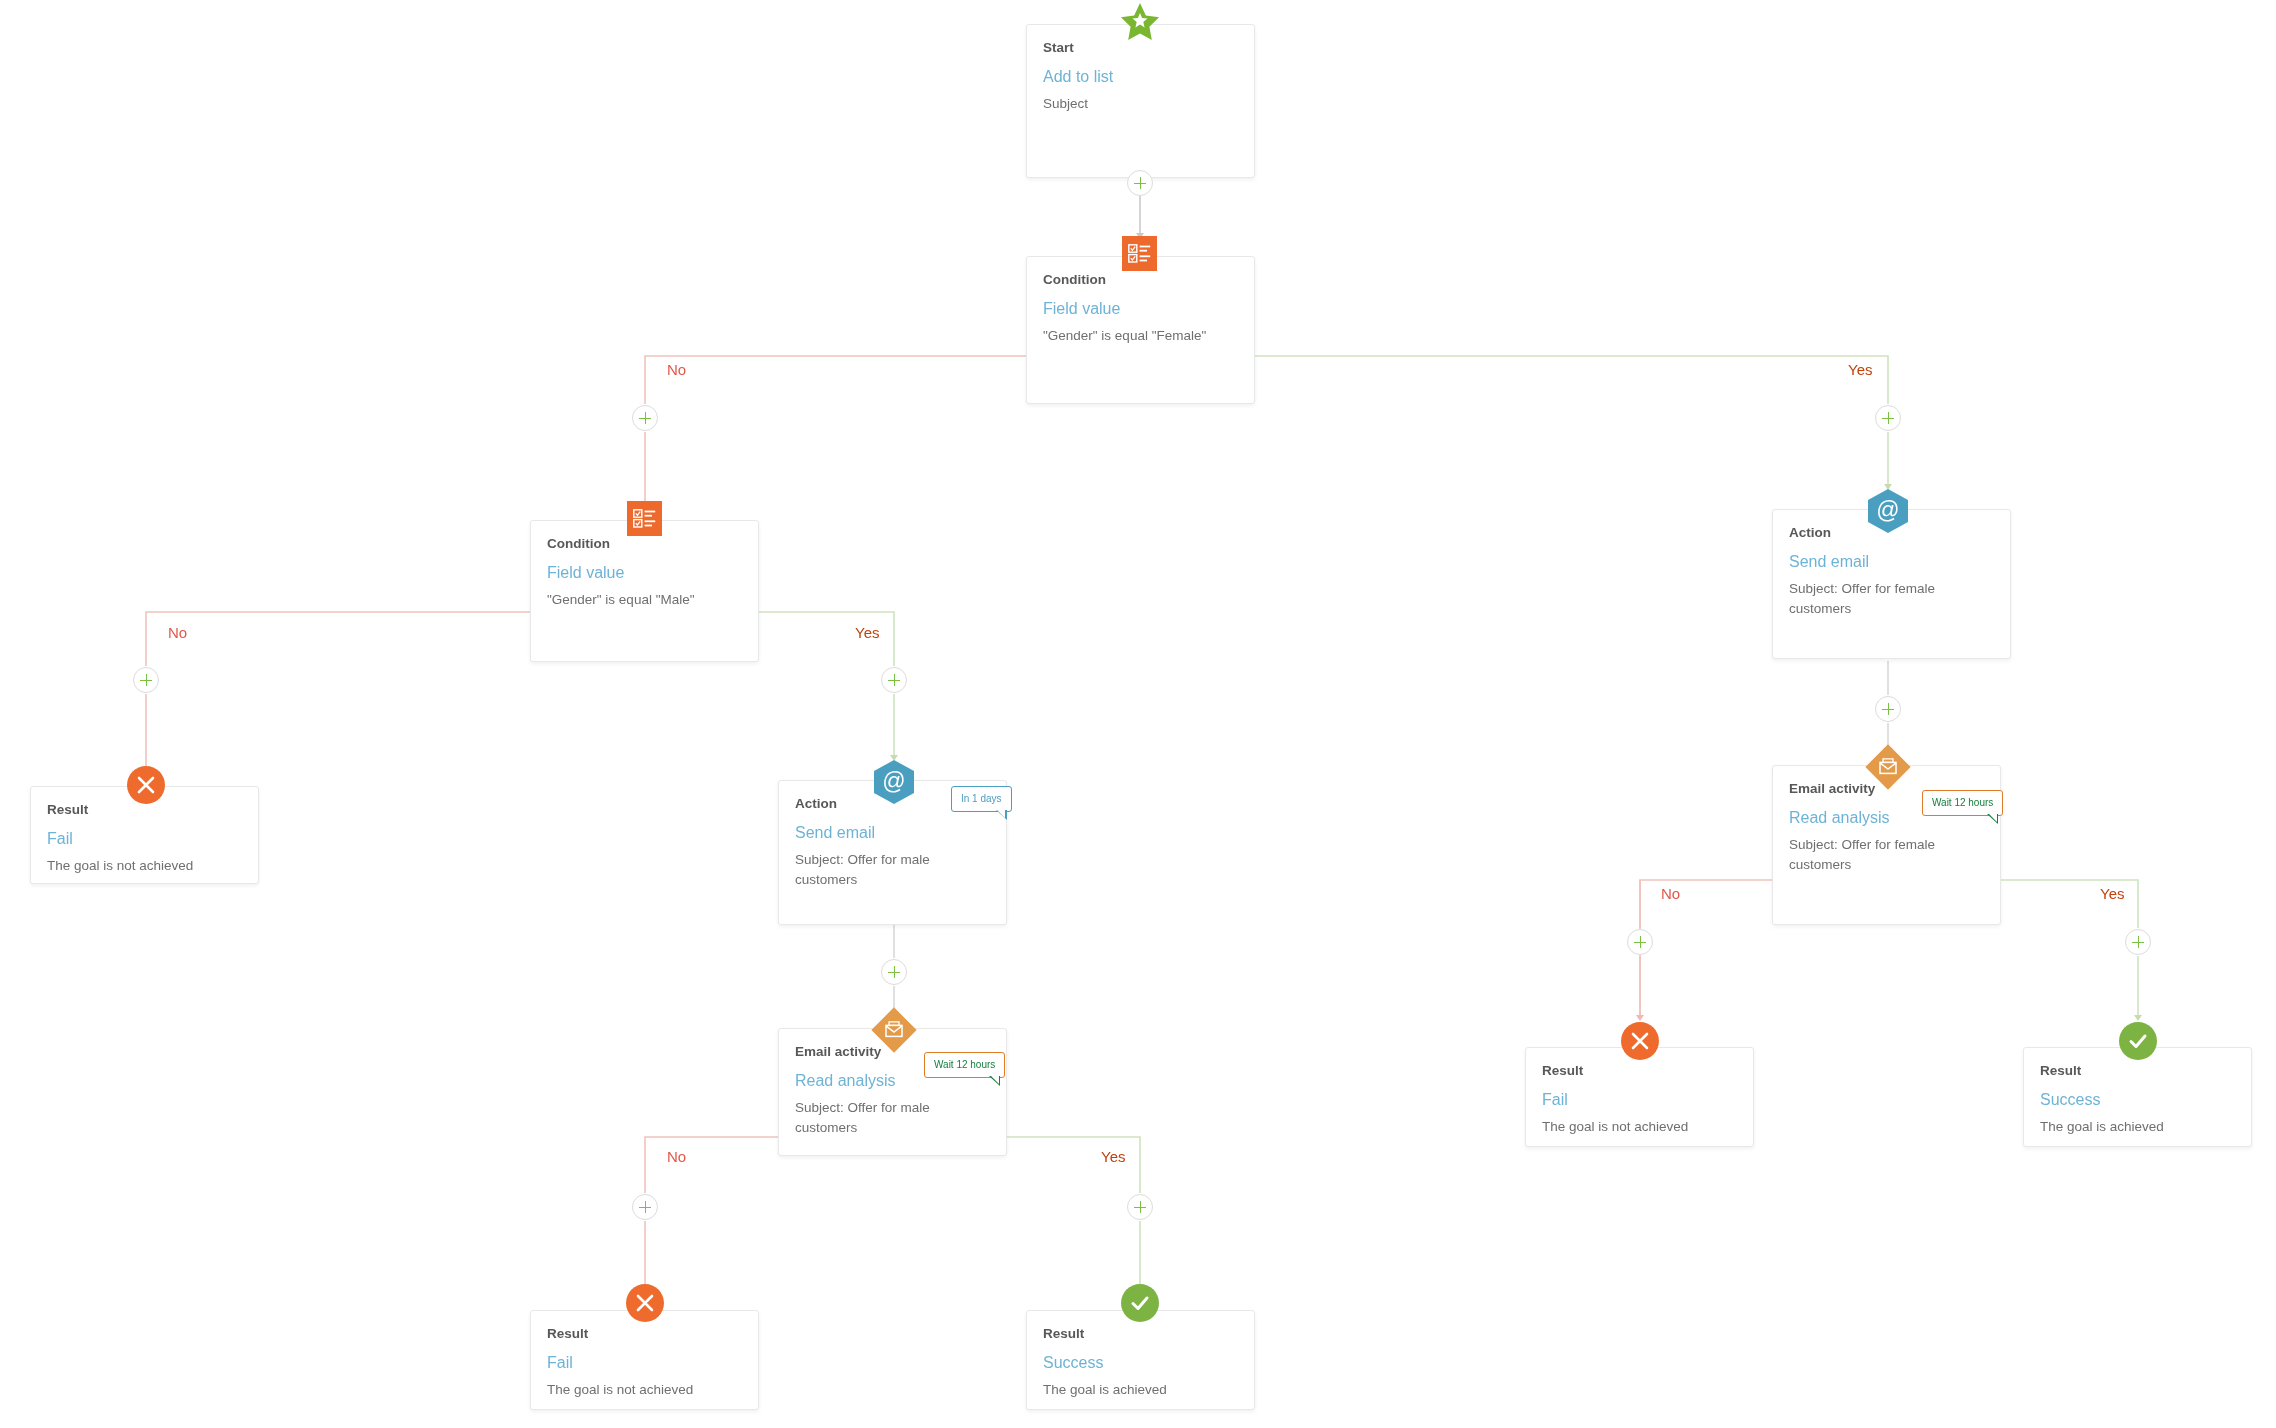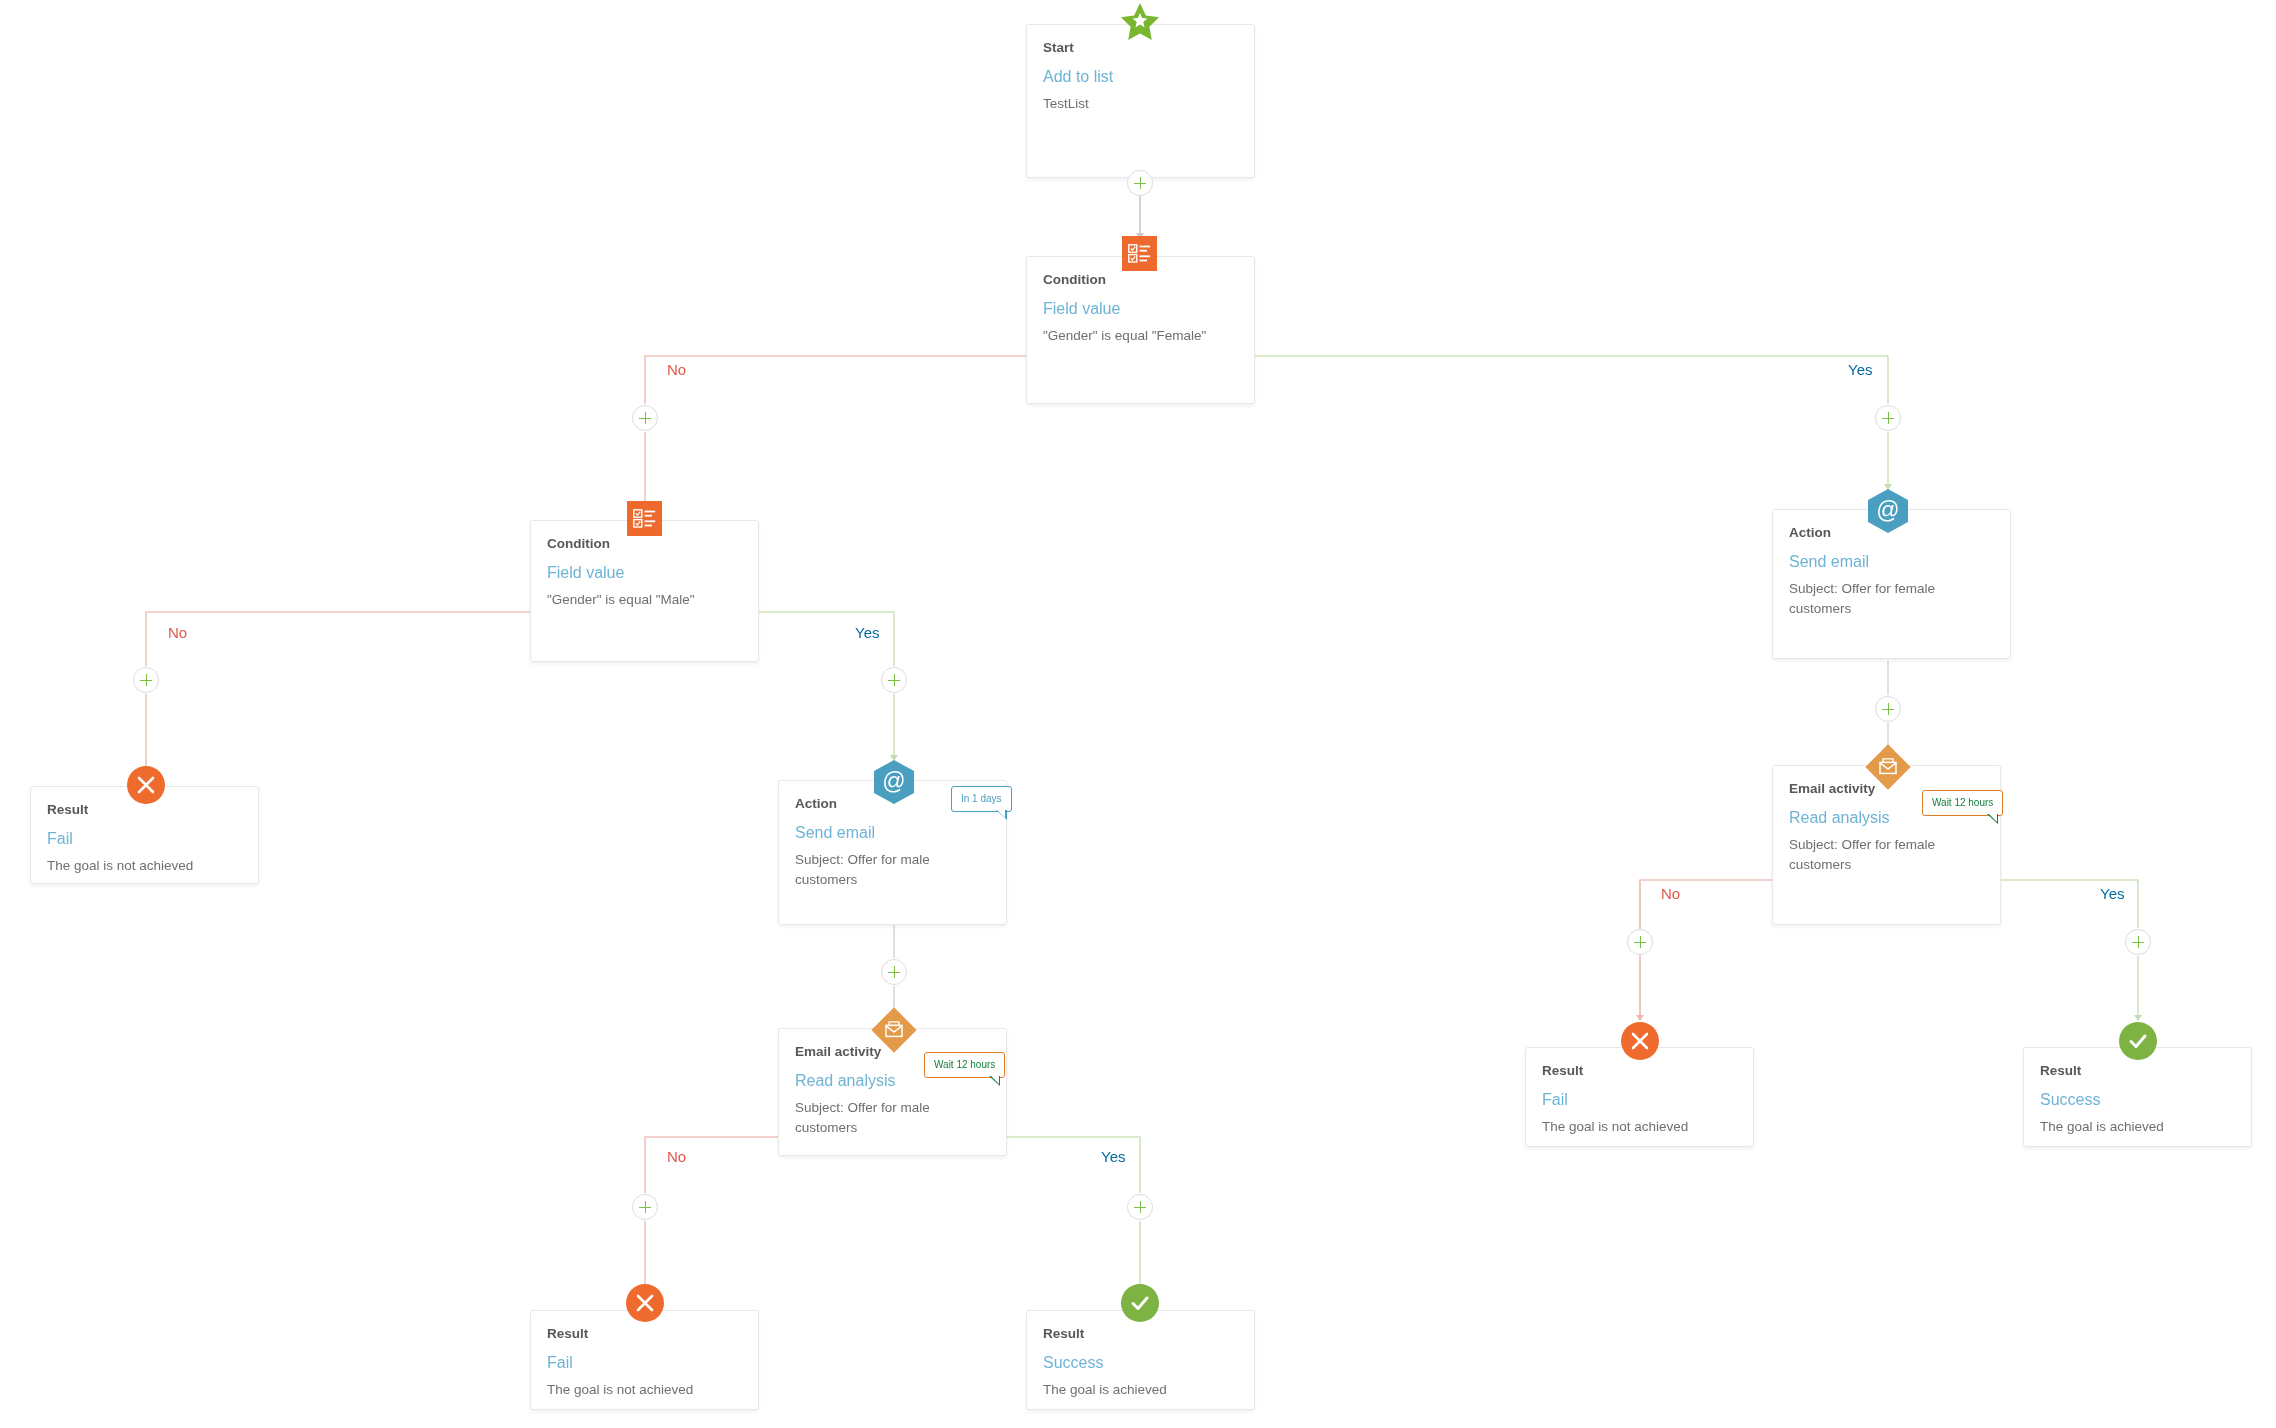--- a/index.html
+++ b/index.html
@@ -26,21 +26,21 @@
   }
 
   
   .branch-label {
     position: absolute;
     font-size: 15px;
     line-height: 1;
     white-space: nowrap;
   }
   .branch-label.no  { color: #e0584a; }
-  .branch-label.yes { color: #0369a1; }
+  .branch-label.yes { color: #c2410c; }
 
   
   .plus {
     position: absolute;
     width: 26px;
     height: 26px;
     border-radius: 50%;
     background: #ffffff;
     border: 1px solid #dcdcdc;
     box-sizing: border-box;
@@ -252,21 +252,21 @@
 
   <div class="node-icon icon-star" style="left:1119px; top:2px;">
     <svg width="42" height="40" viewBox="0 0 42 40">
       <path d="M21,1 L26.8,13.4 L40,15.2 L30.4,24.7 L32.8,38 L21,31.6 L9.2,38 L11.6,24.7 L2,15.2 L15.2,13.4 Z" fill="#7ab730"></path>
       <path d="M21,11 L23.1,16.1 L28.4,16.5 L24.3,20 L25.6,25.4 L21,22.5 L16.4,25.4 L17.7,20 L13.6,16.5 L18.9,16.1 Z" fill="#ffffff"></path>
     </svg>
   </div>
   <div class="card" style="left:1026px; top:24px; width:229px; height:154px;">
     <div class="card-kind">Start</div>
     <div class="card-title">Add to list</div>
-    <div class="card-desc">TestList</div>
+    <div class="card-desc">Subject</div>
   </div>
 
   <div class="plus" style="left:1127px; top:170px;"></div>
 
   <div class="node-icon icon-condition" style="left:1122px; top:236px;">
     <svg width="23" height="19" viewBox="0 0 23 19">
       <rect x="0.8" y="0.8" width="8" height="7.4" fill="none" stroke="#ffffff" stroke-width="1.4"></rect>
       <path d="M2.8,4.4 L4.4,6.2 L7.2,2.6" fill="none" stroke="#ffffff" stroke-width="1.3"></path>
       <rect x="0.8" y="10.6" width="8" height="7.4" fill="none" stroke="#ffffff" stroke-width="1.4"></rect>
       <path d="M2.8,14.2 L4.4,16 L7.2,12.4" fill="none" stroke="#ffffff" stroke-width="1.3"></path>

